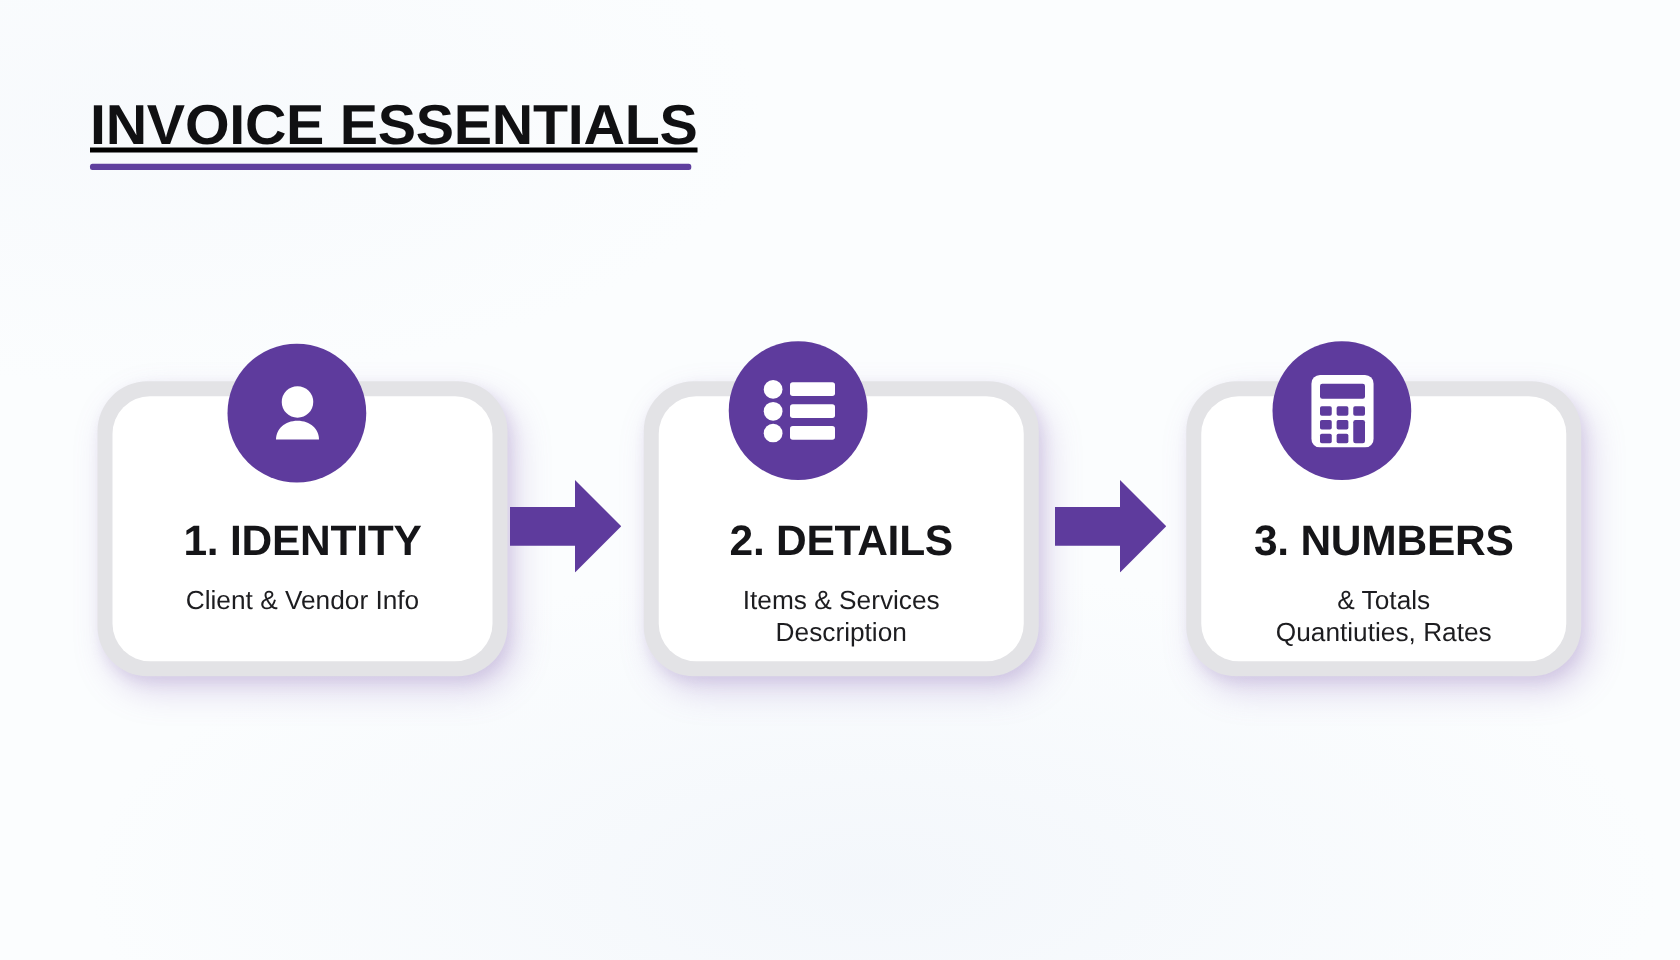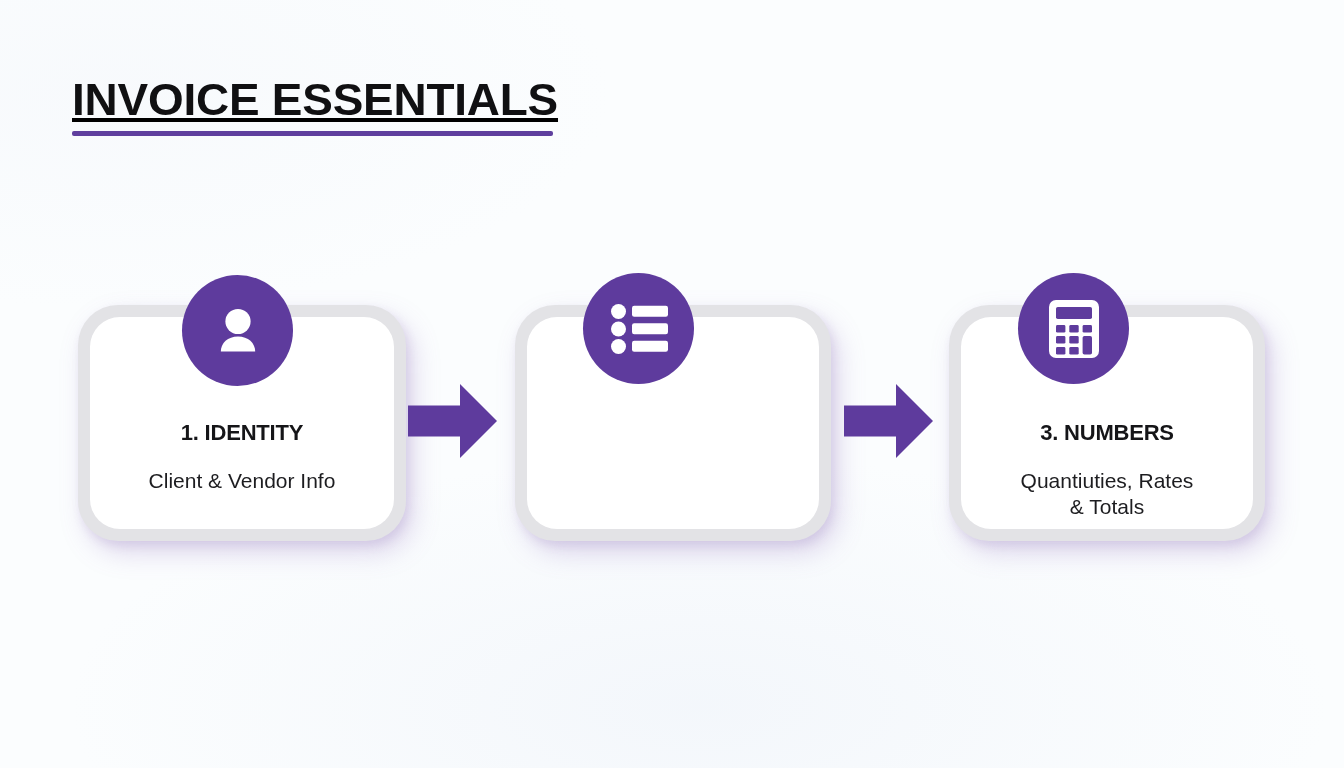--- a/index.html
+++ b/index.html
@@ -82,21 +82,21 @@
   .card.c3{ left:949px; width:316px; }
 
   .card-text{
     position:absolute;
     left:0; right:0;
     top:112px;
     text-align:center;
     padding:0 14px;
   }
   .card-title{
-    font-size:22px;
+    font-size:34px;
     font-weight:bold;
     letter-spacing:-0.2px;
     color:#151518;
     line-height:32px;
     white-space:nowrap;
   }
   .card-sub{
     margin-top:19px;
     font-size:21px;
     font-weight:normal;
@@ -157,20 +157,27 @@
   </div>
 
   <div class="arrow a1">
     <svg width="89" height="74" viewBox="0 0 89 74">
       <path d="M0 21.5 H52 V0 L89 37 L52 74 V52.5 H0 Z" fill="#5e3b9d"></path>
     </svg>
   </div>
 
   <div class="card c2">
     <div class="inner"></div>
+    <div class="card-text">
+      <div class="card-title">2. DETAILS</div>
+      <div class="card-sub">
+        <div>Items &amp; Services</div>
+        <div>Description</div>
+      </div>
+    </div>
   </div>
 
   <div class="badge b2">
     <svg width="58" height="50" viewBox="0 0 58 50">
       <circle cx="8.5" cy="7.5" r="7.5" fill="#ffffff"></circle>
       <circle cx="8.5" cy="25" r="7.5" fill="#ffffff"></circle>
       <circle cx="8.5" cy="42.5" r="7.5" fill="#ffffff"></circle>
       <rect x="22" y="1.8" width="36" height="11" rx="2.2" fill="#ffffff"></rect>
       <rect x="22" y="19.3" width="36" height="11" rx="2.2" fill="#ffffff"></rect>
       <rect x="22" y="36.8" width="36" height="11" rx="2.2" fill="#ffffff"></rect>
@@ -181,22 +188,22 @@
     <svg width="89" height="74" viewBox="0 0 89 74">
       <path d="M0 21.5 H52 V0 L89 37 L52 74 V52.5 H0 Z" fill="#5e3b9d"></path>
     </svg>
   </div>
 
   <div class="card c3">
     <div class="inner"></div>
     <div class="card-text">
       <div class="card-title">3. NUMBERS</div>
       <div class="card-sub">
+        <div>&amp; Totals</div>
         <div>Quantiuties, Rates</div>
-        <div>&amp; Totals</div>
       </div>
     </div>
   </div>
 
   <div class="badge b3">
     <svg width="50" height="58" viewBox="0 0 50 58">
       <rect x="0" y="0" width="50" height="58" rx="7" fill="#ffffff"></rect>
       <rect x="7" y="7" width="36" height="12" rx="1.8" fill="#5e3b9d"></rect>
       <rect x="7" y="25" width="9.4" height="7.6" rx="1.4" fill="#5e3b9d"></rect>
       <rect x="20.3" y="25" width="9.4" height="7.6" rx="1.4" fill="#5e3b9d"></rect>

